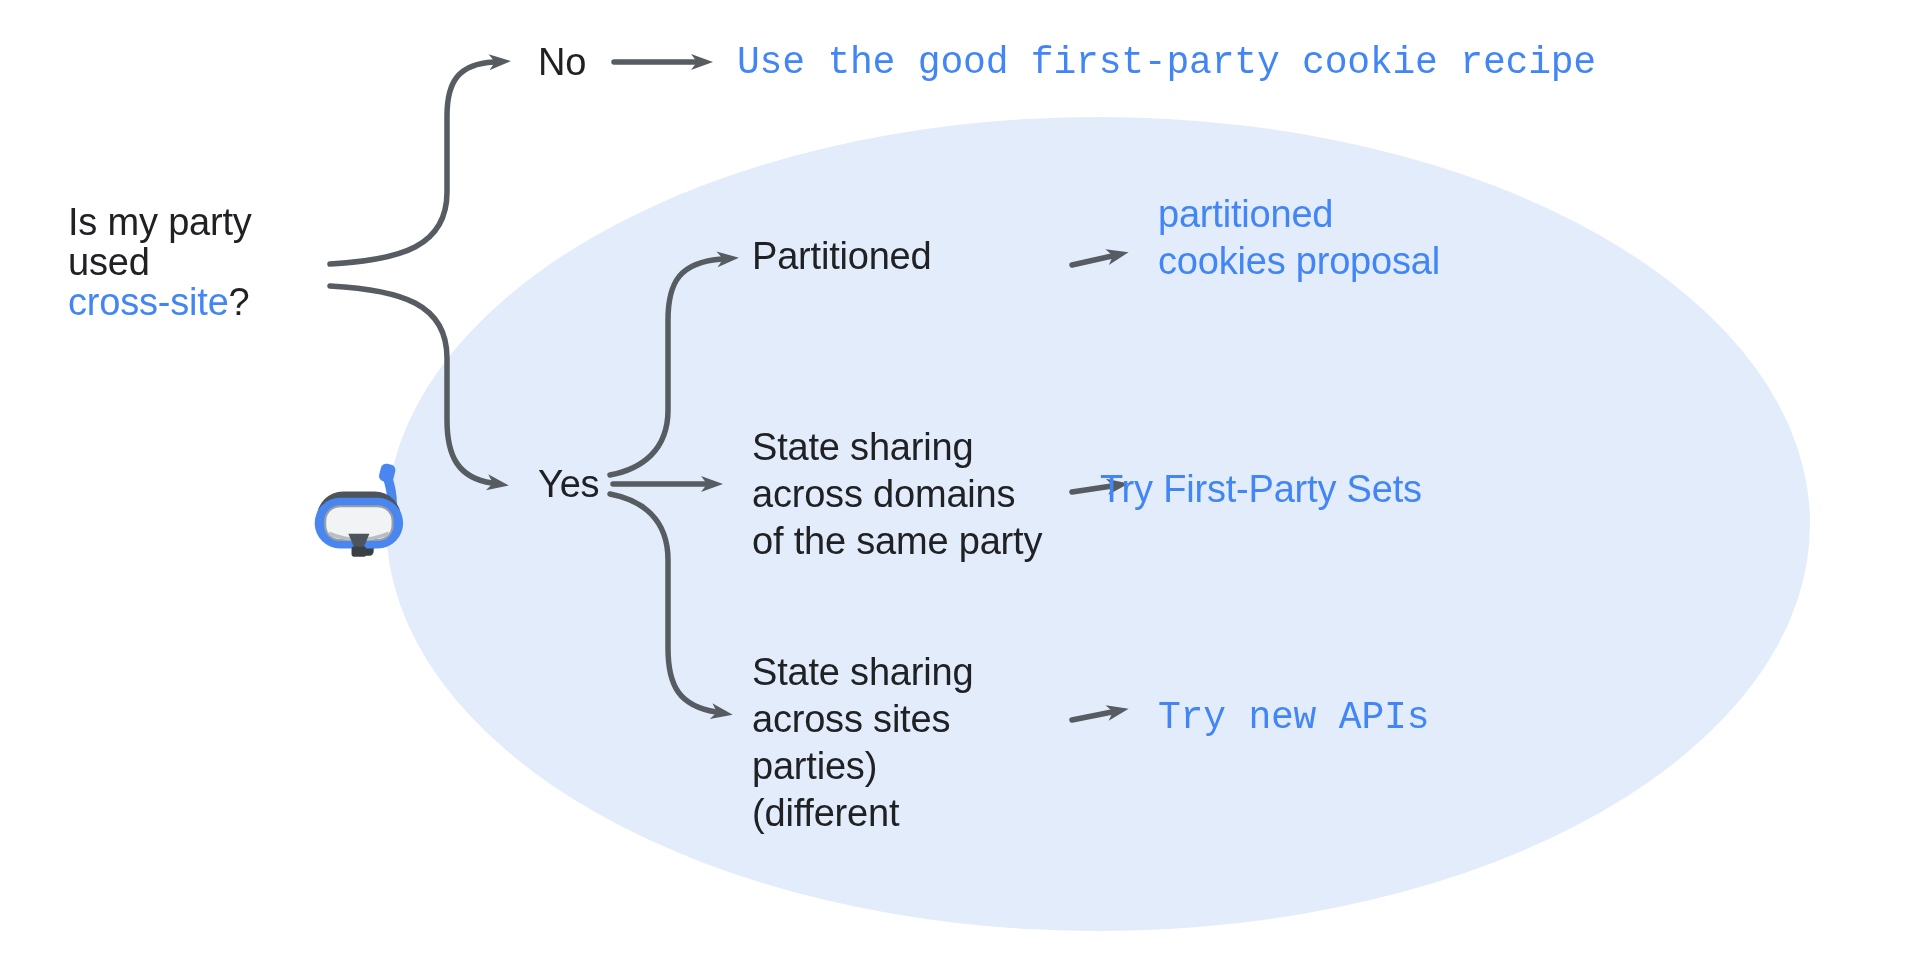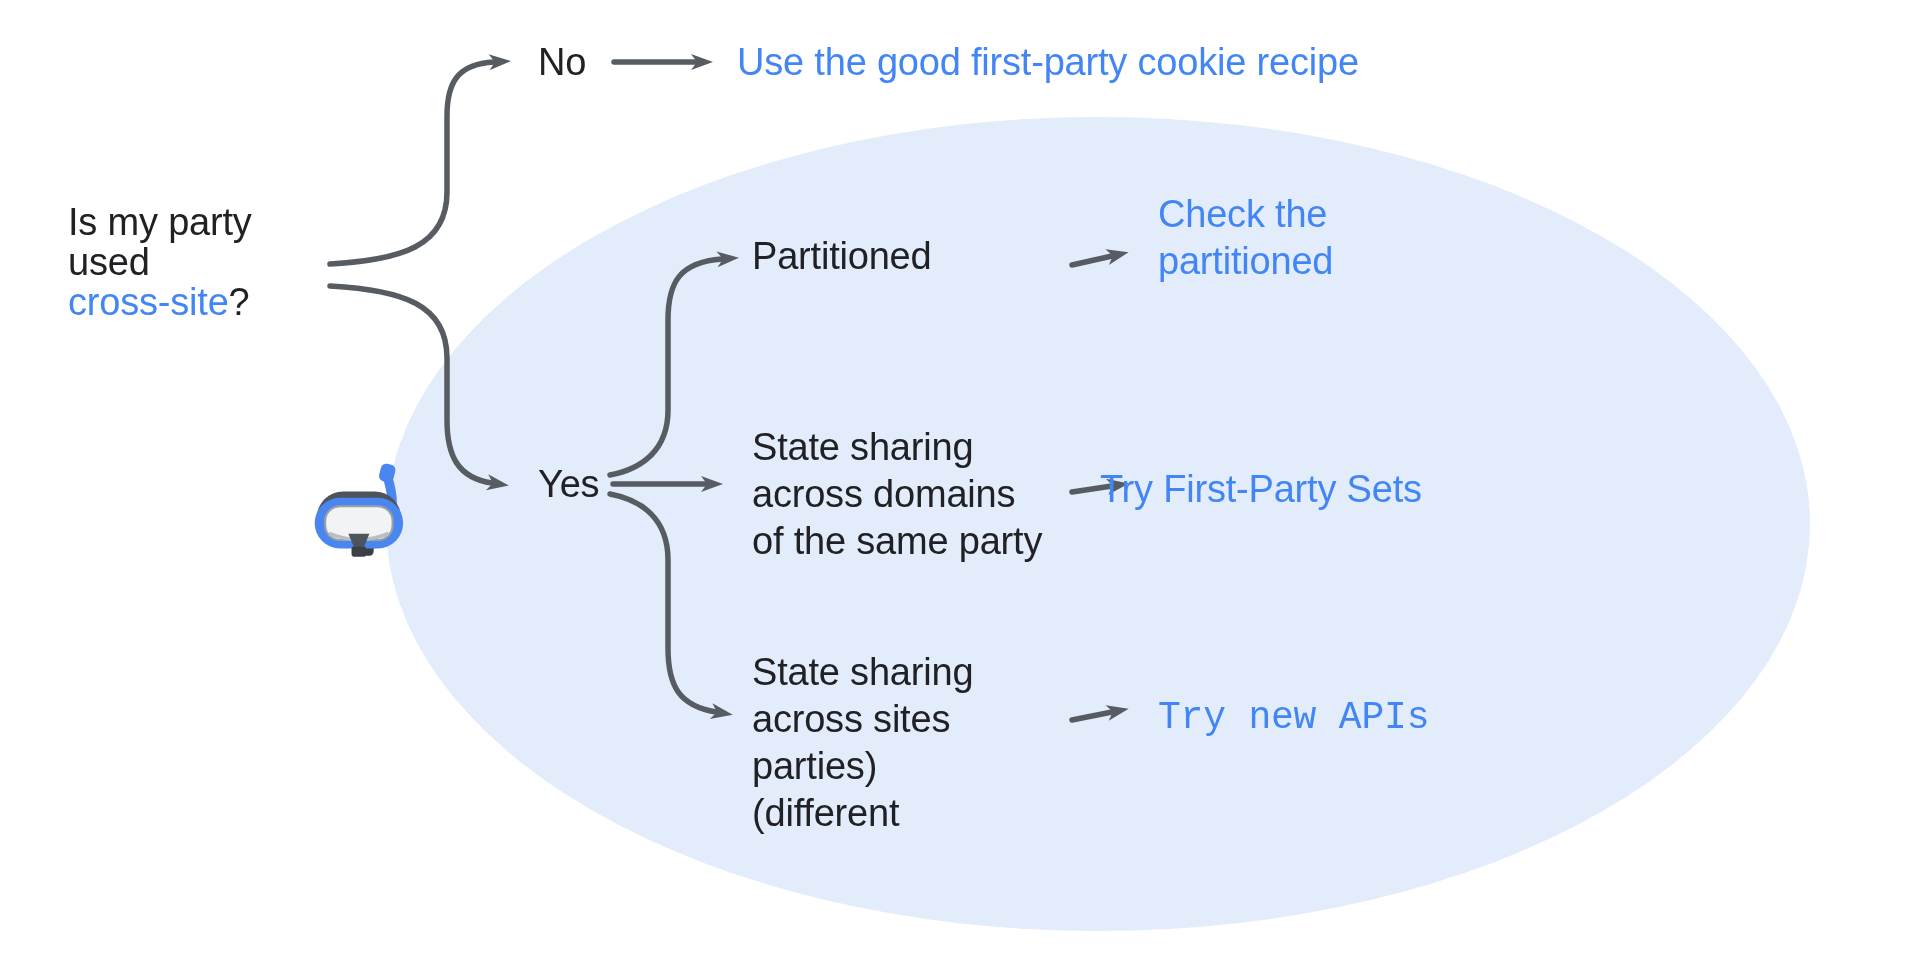--- a/index.html
+++ b/index.html
@@ -56,21 +56,21 @@
     </g>
   </svg>
 
   <div class="txt question" style="left:68px;top:202px;">
     <div>Is my party</div>
     <div>used</div>
     <div><span class="blue">cross-site</span><span class="black">?</span></div>
   </div>
 
   <div class="txt" style="left:538px;top:39px;text-align:center;">No</div>
-  <div class="txt blue" style="left:737px;top:39px;">Use the good first-party cookie recipe</div>
+  <div class="txt blue" style="left:737px;top:39px;font-family:Liberation Mono, monospace;">Use the good first-party cookie recipe</div>
 
   <div class="txt" style="left:538px;top:461px;">Yes</div>
 
   <svg class="emoji" viewBox="0 0 90 112">
     <g>
       <path d="M 70 14 C 76 32 76 48 70 60 C 65 71 57 78 49 82" fill="none" stroke="#4a86f0" stroke-width="9" stroke-linecap="round"></path>
       <path d="M 66 64 C 62 71 57 76 52 79" fill="none" stroke="#2a62c9" stroke-width="9" stroke-linecap="round" stroke-dasharray="3 5"></path>
       <rect x="63" y="2" width="14" height="17" rx="5" fill="#4a86f0" transform="rotate(14 70 10)"></rect>
       <rect x="38" y="76" width="19" height="13" rx="4" fill="#37413f"></rect>
     </g>
@@ -81,22 +81,22 @@
       <path d="M 15 66 Q 43 78 71 66 L 71 70 Q 43 80 15 70 Z" fill="#b9bec6"></path>
       <path d="M 33 68 L 53 68 L 48 80 L 38 80 Z" fill="#4e545b"></path>
       <rect x="36" y="80" width="14" height="10" rx="3" fill="#3c4043"></rect>
     </g>
   </svg>
 
   <div class="txt" style="left:752px;top:233px;">
     <div>Partitioned</div>
   </div>
   <div class="txt blue" style="left:1158px;top:191px;">
-    <div>Check the</div>
     <div>partitioned</div>
+    <div>cookies proposal</div>
   </div>
 
   <div class="txt" style="left:752px;top:424px;">
     <div>State sharing</div>
     <div>across domains</div>
     <div>of the same party</div>
   </div>
   <div class="txt blue" style="left:1100px;top:466px;">
     <div>Try First-Party Sets</div>
   </div>

